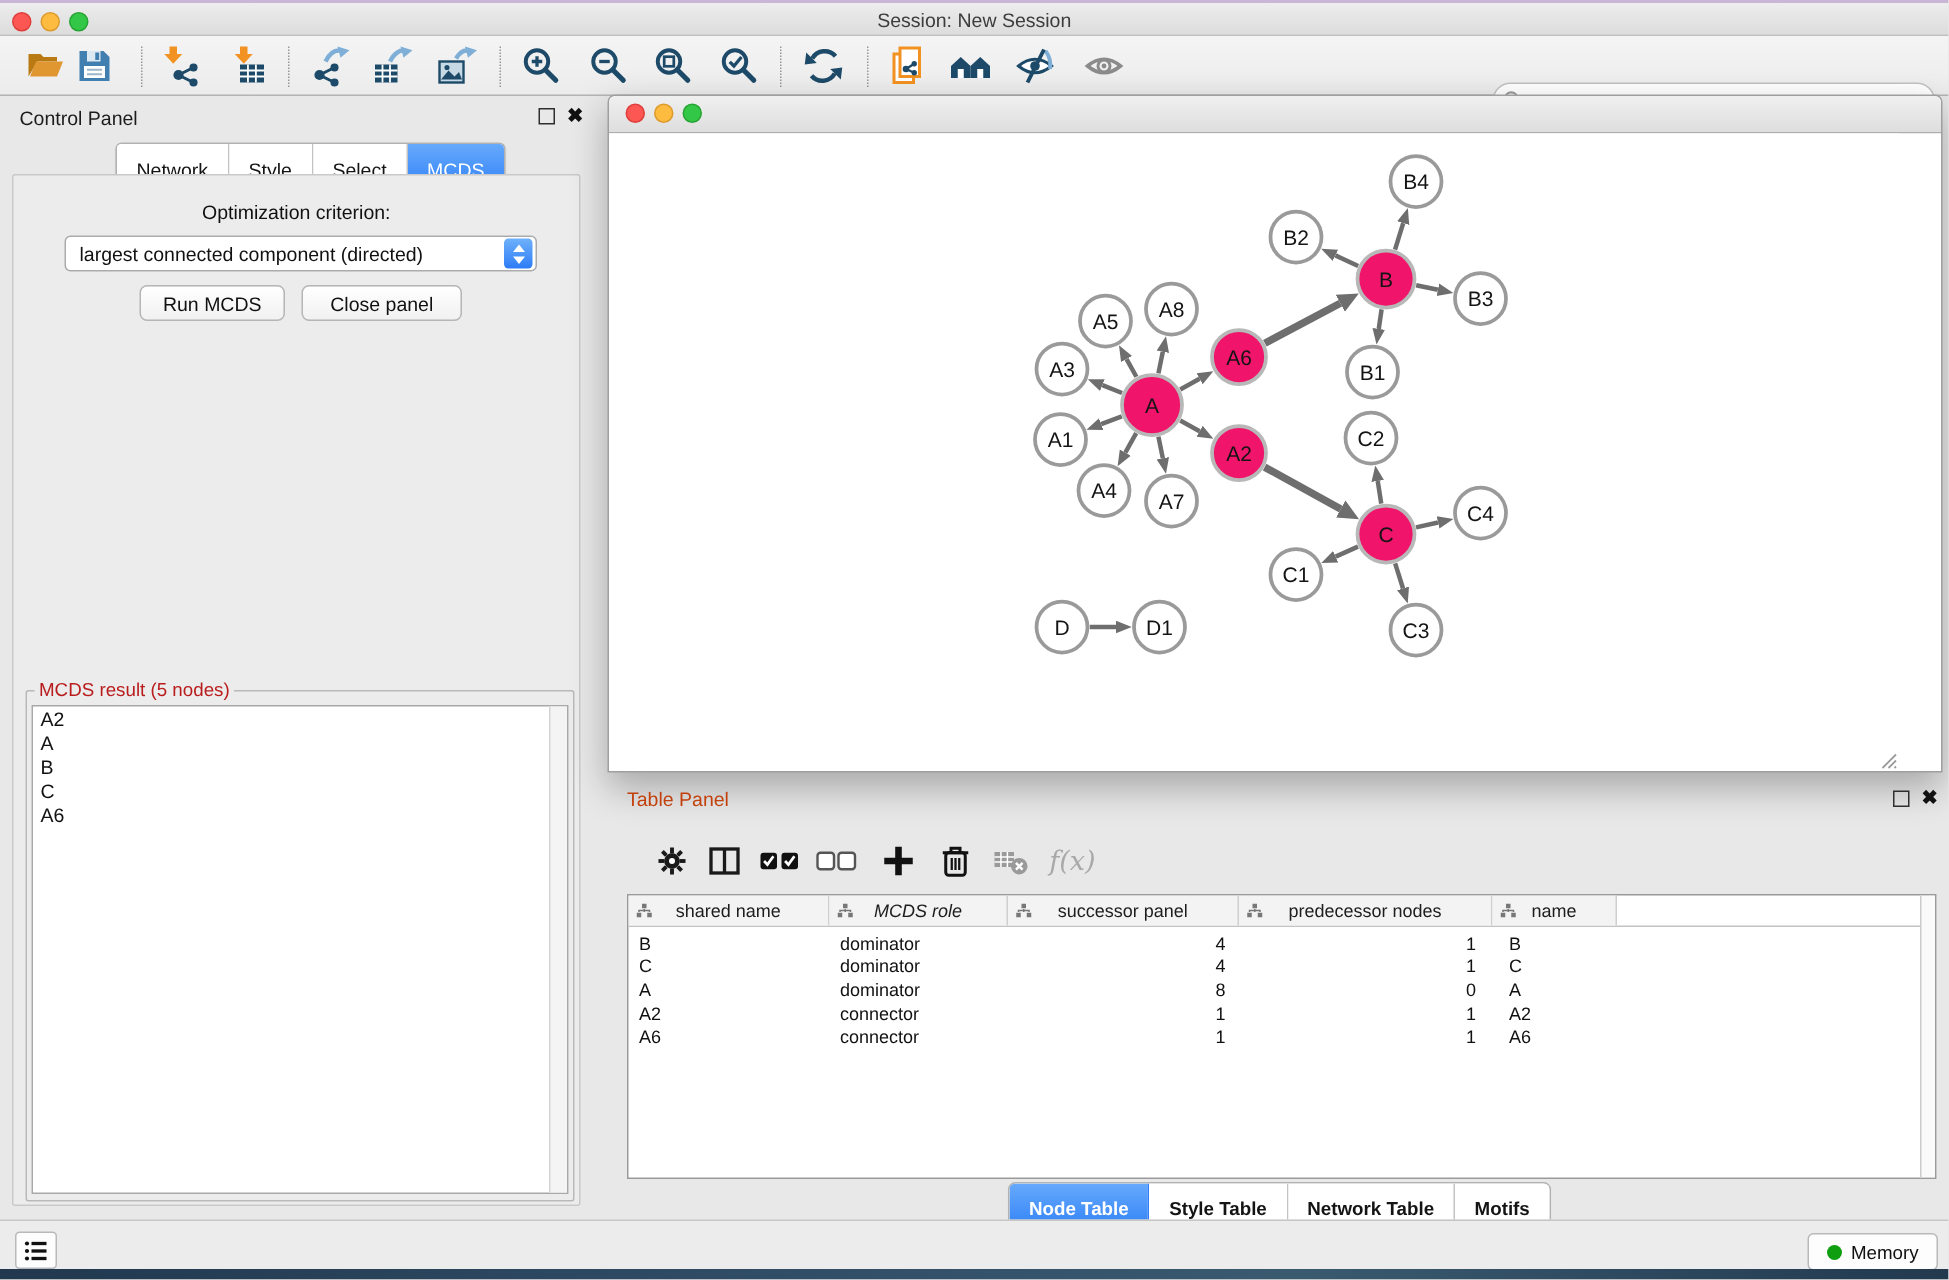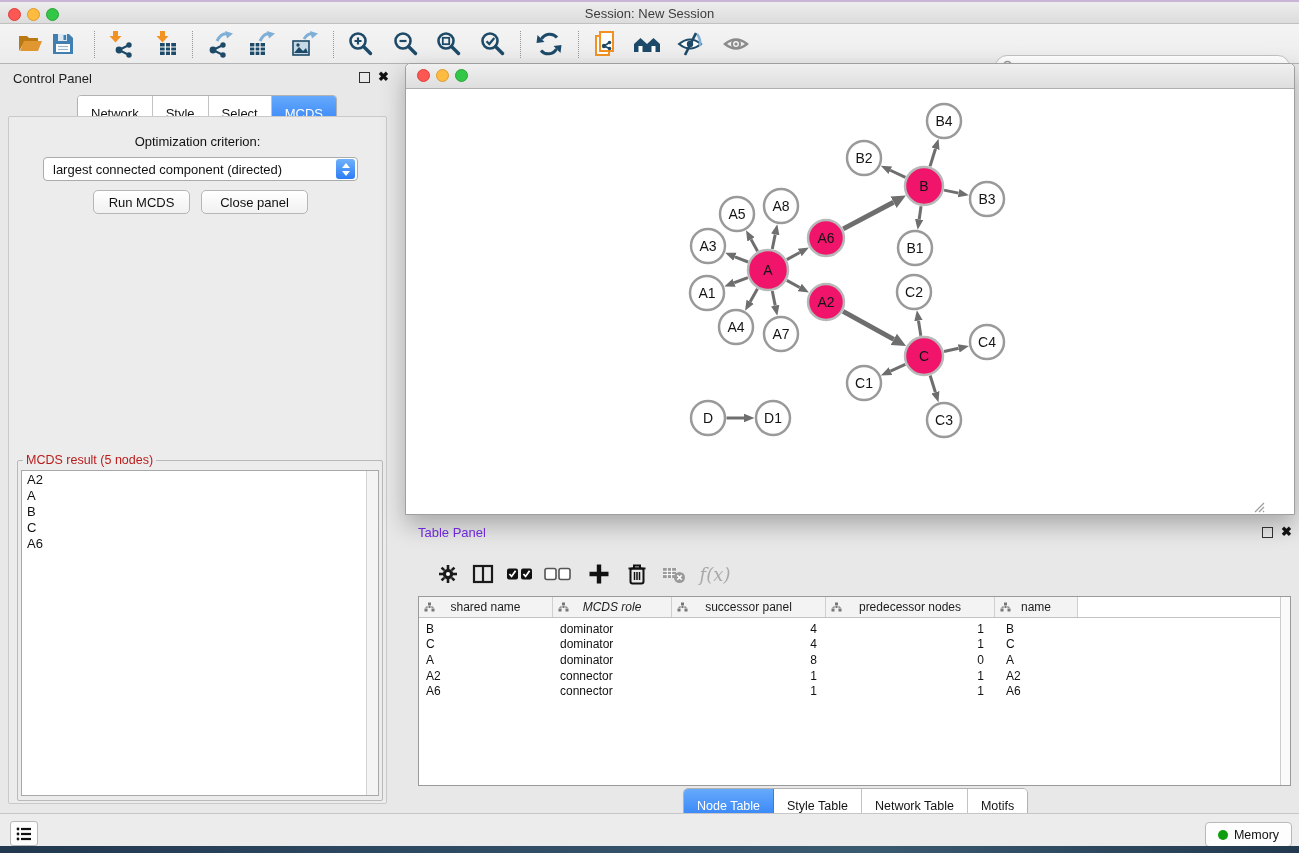--- a/index.html
+++ b/index.html
@@ -76,37 +76,37 @@
   .net-titlebar { position:absolute; left:0; top:0; right:0; height:25px;
       background:linear-gradient(#f0f0f0,#dedede); border-bottom:1px solid #aeaeae; border-radius:5px 5px 0 0; }
   .net-titlebar .tl { top:5px; } 
   .net-titlebar .tl.red { left:11px; } .net-titlebar .tl.yellow { left:30px; } .net-titlebar .tl.green { left:49px; }
   .net-title { position:absolute; left:0; right:0; top:5px; text-align:center; font-size:13px; color:#2a2a2a; }
   .net-canvas { position:absolute; left:0; top:25px; width:860px; height:425px; background:#fff; overflow:hidden; }
   .resize-grip { position:absolute; right:1px; bottom:1px; }
 
   
   .table-panel { position:absolute; left:405px; top:520px; width:894px; height:294px; }
-  .tp-title { position:absolute; left:13px; top:5px; font-size:13px; color:#6d28d9; }
+  .tp-title { position:absolute; left:13px; top:5px; font-size:13px; color:#c2410c; }
   .table-panel .float-box { left:857px; top:7px; } .table-panel .close-x { left:876px; top:4px; }
   .tp-toolbar { position:absolute; left:13px; top:33px; width:873px; height:40px; }
   .tp-btn { position:absolute; top:8px; width:26px; height:26px; display:flex; align-items:center; justify-content:center; }
   .fx-label { font-size:18px; font-style:italic; font-family:"DejaVu Serif",serif; color:#a9a9a9; }
 
   .table-box { position:absolute; left:13px; top:76px; width:873px; height:190px; background:#fff; border:1px solid #9a9a9a; overflow:hidden; }
   .thead-row { display:flex; height:21px; border-bottom:1px solid #c2c2c2; }
   .th { position:relative; background:#f3f3f3; border-right:1px solid #cfcfcf; display:flex; align-items:center;
       justify-content:center; font-size:12px; color:#1d1d1d; }
   .th .tree-ic { position:absolute; left:5px; top:5px; }
   .tr { display:flex; height:15.6px; align-items:center; }
   .tr:first-of-type { margin-top:3px; }
   .td { font-size:12px; color:#111; white-space:nowrap; }
   .tscroll { position:absolute; right:0; top:0; bottom:0; width:10px; background:#fafafa; border-left:1px solid #cccccc; }
 
-  #bt-tabs { left:278px; top:268px; border-radius:5px; }
+  #bt-tabs { left:267px; top:268px; border-radius:5px;font-weight:bold; }
   #bt-tabs .seg-tab { height:21px; font-size:12.5px; }
 
   
   .statusbar { position:absolute; left:0; top:813px; width:1299px; height:33px; background:#ececec; border-top:1px solid #c6c6c6; }
   .list-btn { position:absolute; left:10px; top:7px; width:28px; height:25px; background:#fdfdfd; border:1px solid #b9b9b9;
       border-radius:3px; display:flex; align-items:center; justify-content:center; }
   .memory-btn { position:absolute; right:7px; top:8px; width:87px; height:25px; background:#fdfdfd; border:1px solid #b9b9b9;
       border-radius:4px; display:flex; align-items:center; justify-content:center; gap:6px; font-size:12.5px; color:#111; }
   .mem-dot { width:10px; height:10px; border-radius:50%; background:#0f9e10; }
 </style>

